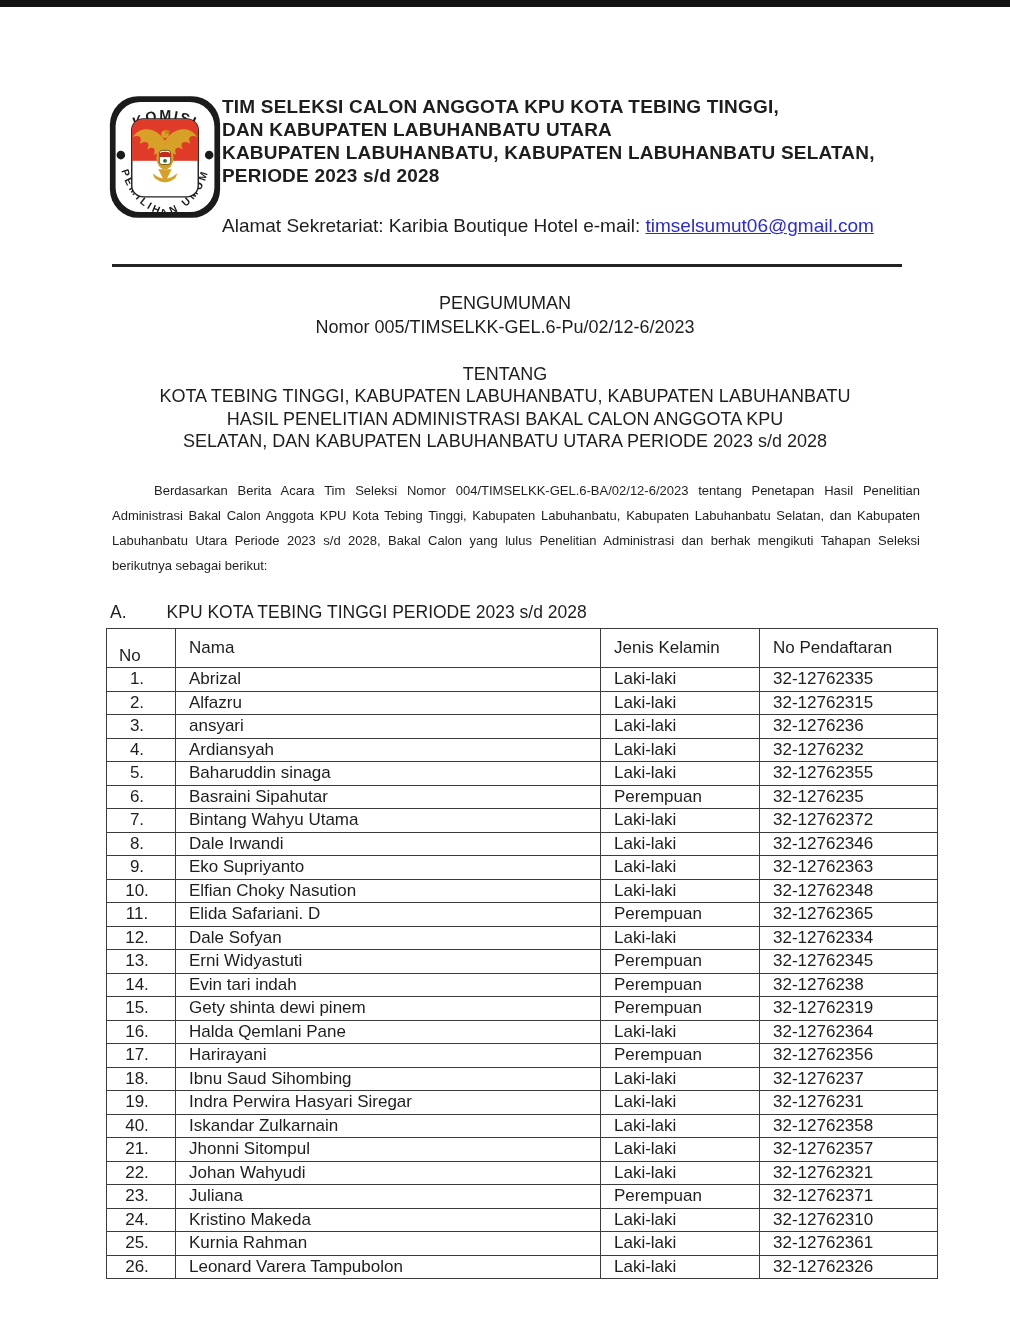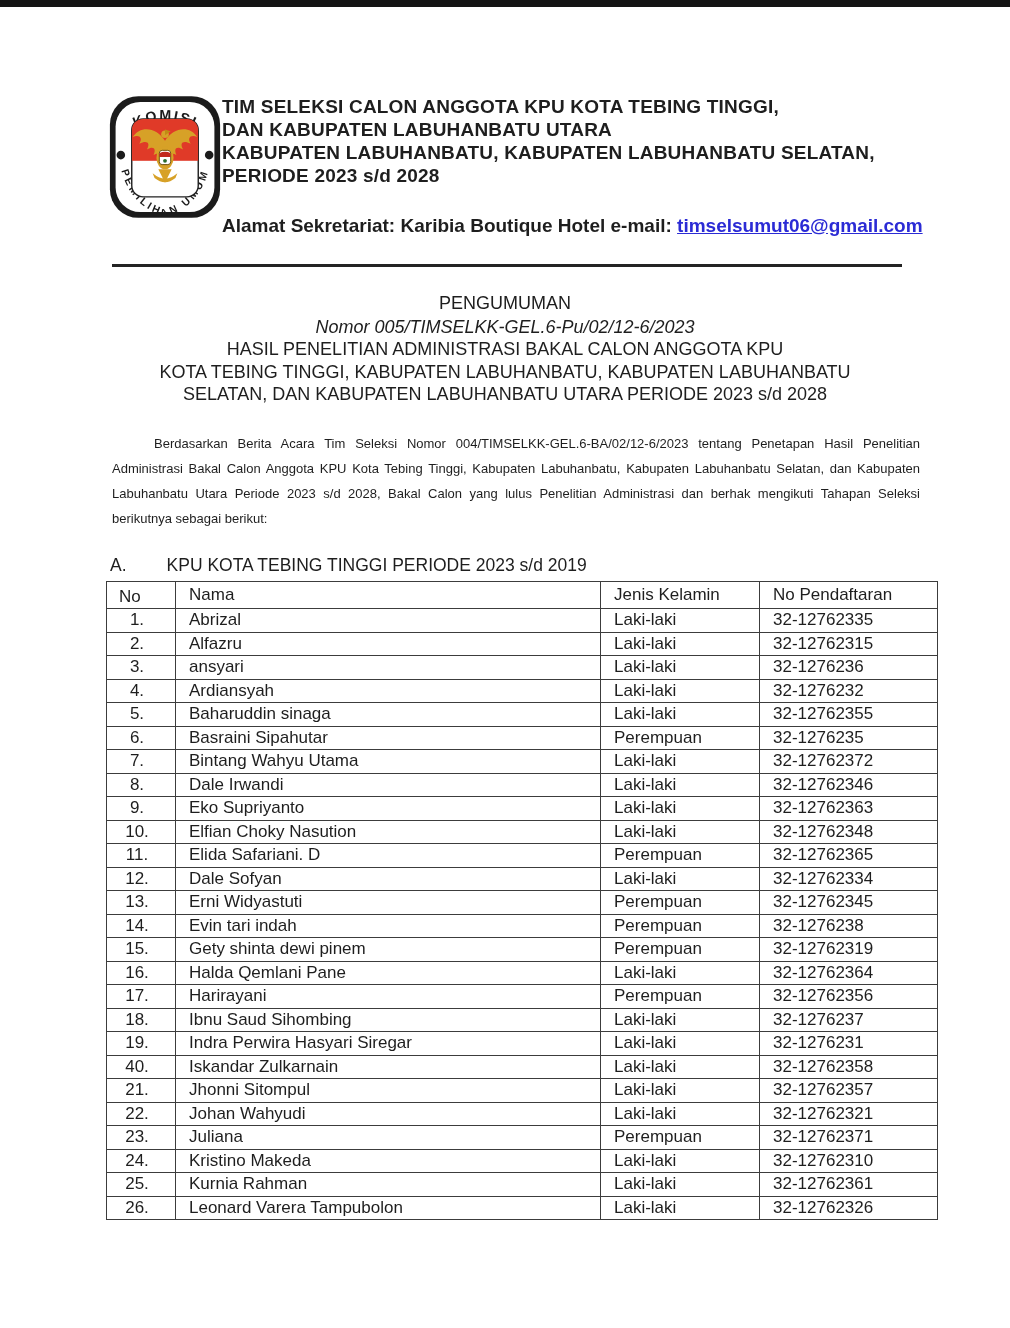--- a/index.html
+++ b/index.html
@@ -5,40 +5,40 @@
   html,body{margin:0;padding:0;}
   body{
     width:1010px;height:1328px;background:#ffffff;position:relative;overflow:hidden;
     font-family:"Liberation Sans", sans-serif;color:#1e1e1e;
   }
   .scan-edge-bar{position:absolute;top:0;left:0;width:1010px;height:7px;background:#141414;}
   .header-row{display:flex;align-items:flex-start;padding:93px 106px 0 108px;}
   .logo-wrap{width:114px;flex:none;}
   .header-text{flex:1;text-align:left;padding-top:2px;}
   .org-line{font-weight:bold;font-size:19px;line-height:23px;letter-spacing:.2px;}
-  .secretariat{margin-top:27px;font-size:19px;line-height:23px;white-space:nowrap;font-weight:bold;}
+  .secretariat{margin-top:27px;font-size:19px;line-height:23px;white-space:nowrap;}
   .email-link{color:#2b2bd5;text-decoration:underline;cursor:pointer;}
   .rule{margin:27px 108px 0 112px;border:none;border-top:3px solid #232323;height:0;}
   .center-block{text-align:center;font-size:18px;}
   .title-pengumuman{margin-top:25px;line-height:22px;}
   .title-pengumuman span{}
-  .number-line{margin-top:2px;line-height:22px;font-style:italic;}
+  .number-line{margin-top:2px;line-height:22px;}
   .tentang{margin-top:25px;line-height:22px;}
   .subject-line{line-height:22.5px;}
   .body-par{margin:25px 90px 0 112px;font-size:13px;line-height:25px;text-align:justify;text-indent:42px;}
   .section-head{margin:23px 0 5px 110px;font-size:17.5px;line-height:22px;display:flex;}
   .section-title{margin-left:40px;}
   table.cand{margin-left:106px;border-collapse:collapse;width:764px;font-size:17px;table-layout:fixed;}
   table.cand th,table.cand td{
     border:1.6px solid #3c3c3c;height:22.5px;padding:0 4px 0 13px;
     font-weight:normal;text-align:left;vertical-align:middle;line-height:20px;
     overflow:hidden;white-space:nowrap;
   }
   table.cand .c-no{width:56px;text-align:center;padding:0 8px 0 0;}
-  table.cand th.c-no{text-align:left;padding:4px 0 0 12px;}
+  table.cand th.c-no{text-align:left;padding:16px 0 0 12px;}
   table.cand .c-name{width:407px;}
   table.cand .c-gender{width:141px;}
   table.cand .c-reg{width:160px;}
 </style>
 </head>
 <body>
 
 <div class="scan-edge-bar"></div>
 
 <div class="header-row">
@@ -83,30 +83,31 @@
     <div class="org-line">PERIODE 2023 s/d 2028</div>
     <div class="secretariat"><span>Alamat Sekretariat: Karibia Boutique Hotel e-mail: </span><a class="email-link">timselsumut06@gmail.com</a></div>
   </div>
 </div>
 
 <hr class="rule">
 
 <div class="center-block">
   <div class="title-pengumuman"><span>PENGUMUMAN</span></div>
   <div class="number-line">Nomor 005/TIMSELKK-GEL.6-Pu/02/12-6/2023</div>
+  <div class="tentang">TENTANG</div>
+  <div class="subject-line">KOTA TEBING TINGGI, KABUPATEN LABUHANBATU, KABUPATEN LABUHANBATU</div>
   <div class="subject-line">HASIL PENELITIAN ADMINISTRASI BAKAL CALON ANGGOTA KPU</div>
-  <div class="subject-line">KOTA TEBING TINGGI, KABUPATEN LABUHANBATU, KABUPATEN LABUHANBATU</div>
   <div class="subject-line">SELATAN, DAN KABUPATEN LABUHANBATU UTARA PERIODE 2023 s/d 2028</div>
 </div>
 
 <p class="body-par">Berdasarkan Berita Acara Tim Seleksi Nomor 004/TIMSELKK-GEL.6-BA/02/12-6/2023 tentang Penetapan Hasil Penelitian Administrasi Bakal Calon Anggota KPU Kota Tebing Tinggi, Kabupaten Labuhanbatu, Kabupaten Labuhanbatu Selatan, dan Kabupaten Labuhanbatu Utara Periode 2023 s/d 2028, Bakal Calon yang lulus Penelitian Administrasi dan berhak mengikuti Tahapan Seleksi berikutnya sebagai berikut:</p>
 
 <div class="section-head">
   <span>A.</span>
-  <span class="section-title">KPU KOTA TEBING TINGGI PERIODE 2023 s/d 2019</span>
+  <span class="section-title">KPU KOTA TEBING TINGGI PERIODE 2023 s/d 2028</span>
 </div>
 
 <table class="cand">
   <thead>
     <tr>
       <th class="c-no">No</th>
       <th class="c-name">Nama</th>
       <th class="c-gender">Jenis Kelamin</th>
       <th class="c-reg">No Pendaftaran</th>
     </tr>

